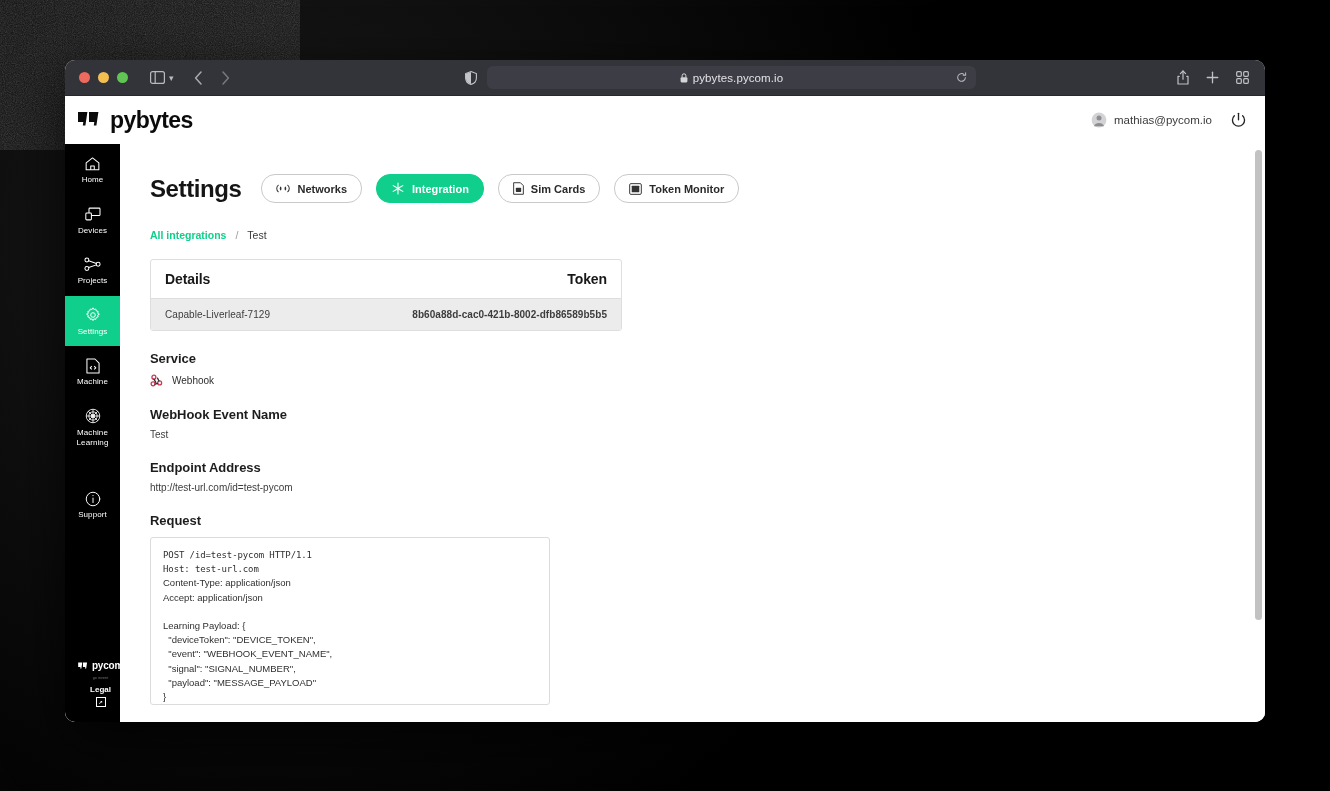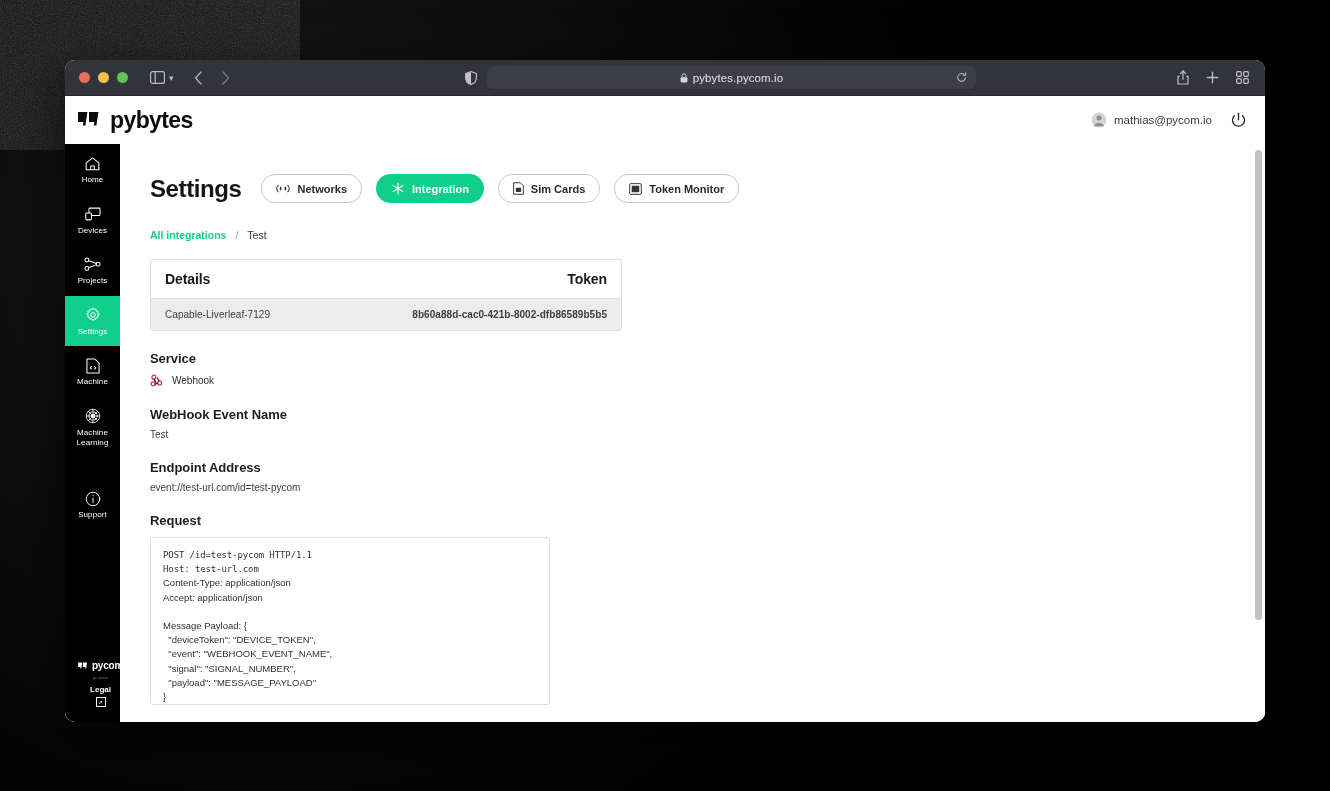--- a/index.html
+++ b/index.html
@@ -684,32 +684,32 @@
             </div>
           </div>
 
           <div class="field">
             <div class="field-label">WebHook Event Name</div>
             <div class="field-value">Test</div>
           </div>
 
           <div class="field">
             <div class="field-label">Endpoint Address</div>
-            <div class="field-value">event://test-url.com/id=test-pycom</div>
+            <div class="field-value">http://test-url.com/id=test-pycom</div>
           </div>
 
           <div class="field">
             <div class="field-label">Request</div>
             <div id="request-box">
                 <div class="req-line mono">POST /id=test-pycom HTTP/1.1</div>
                 <div class="req-line mono">Host: test-url.com</div>
                 <div class="req-line">Content-Type: application/json</div>
                 <div class="req-line">Accept: application/json</div>
                 <div class="req-line blank"></div>
-                <div class="req-line">Message Payload: {</div>
+                <div class="req-line">Learning Payload: {</div>
                 <div class="req-line">  "deviceToken": "DEVICE_TOKEN",</div>
                 <div class="req-line">  "event": "WEBHOOK_EVENT_NAME",</div>
                 <div class="req-line">  "signal": "SIGNAL_NUMBER",</div>
                 <div class="req-line">  "payload": "MESSAGE_PAYLOAD"</div>
                 <div class="req-line">}</div>
               </div>
           </div>
 
           <div class="field">
             <div class="field-label">Devices Count</div>

